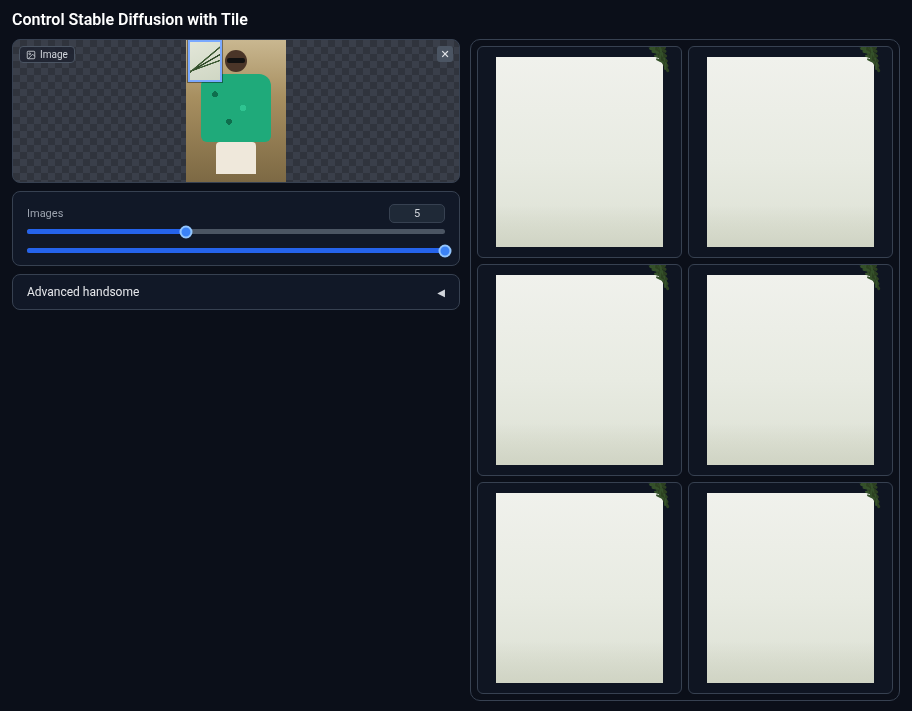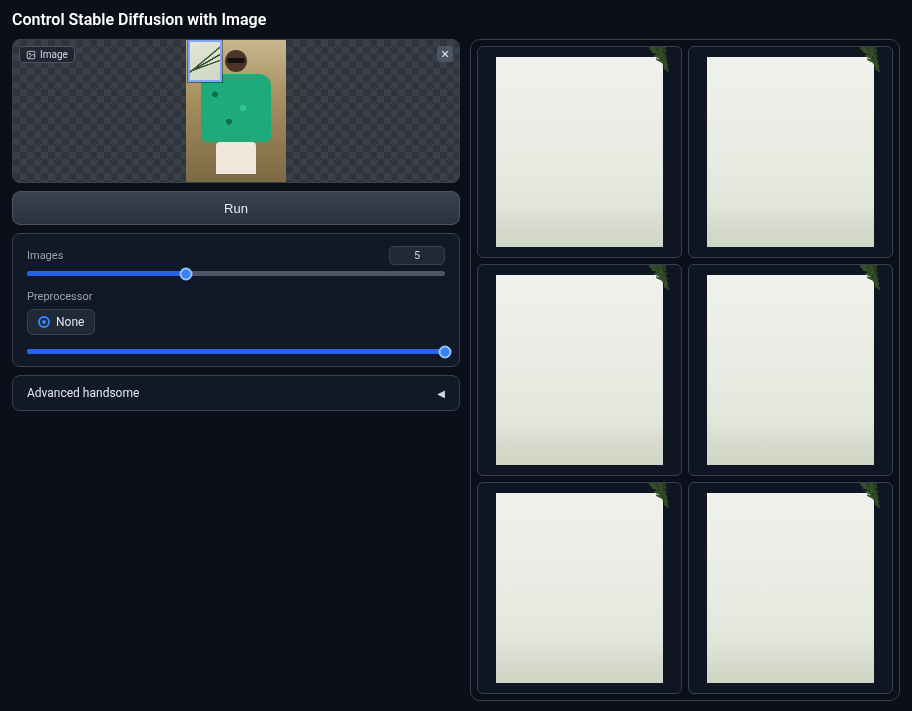--- a/index.html
+++ b/index.html
@@ -296,21 +296,21 @@
     width: 2px;
     background: #35512a;
     border-radius: 1px;
     transform-origin: top center;
   }
 </style>
 </head>
 <body>
 
 <div class="app">
-  <div class="title">Control Stable Diffusion with Image</div>
+  <div class="title">Control Stable Diffusion with Tile</div>
   <div class="columns">
     <div class="left">
 
       <div class="image-panel">
         <div class="image-center"></div>
         <div class="man">
           <div class="man-head">
               <div class="man-glasses"></div>
             </div>
           <div class="man-body"></div>
@@ -326,43 +326,35 @@
               <path d="M21 15l-5-5L5 21"></path>
             </svg>
           <span>Image</span>
         </div>
         <div class="image-close">
           <span>✕</span>
         </div>
       </div>
 
 
-      <button class="run-btn">Run</button>
 
       <div class="controls-panel">
 
         <div class="slider-row">
           <div class="row-head">
             <span class="label">Images</span>
             <span class="val-box">5</span>
           </div>
           <div class="slider-track">
             <div class="slider-fill" id="fill-images" style="width: 38%;"></div>
             <div class="slider-thumb" id="thumb-images" style="left: 38%;"></div>
           </div>
         </div>
 
 
-        <div>
-          <span class="label">Preprocessor</span>
-          <div class="radio-pill">
-            <span class="radio-dot"></span>
-            <span>None</span>
-          </div>
-        </div>
 
         <div class="slider-row">
           <div class="slider-track">
             <div class="slider-fill" id="fill-denoise" style="width: 100%;"></div>
             <div class="slider-thumb" id="thumb-denoise" style="left: 100%;"></div>
           </div>
         </div>
 
       </div>
 

